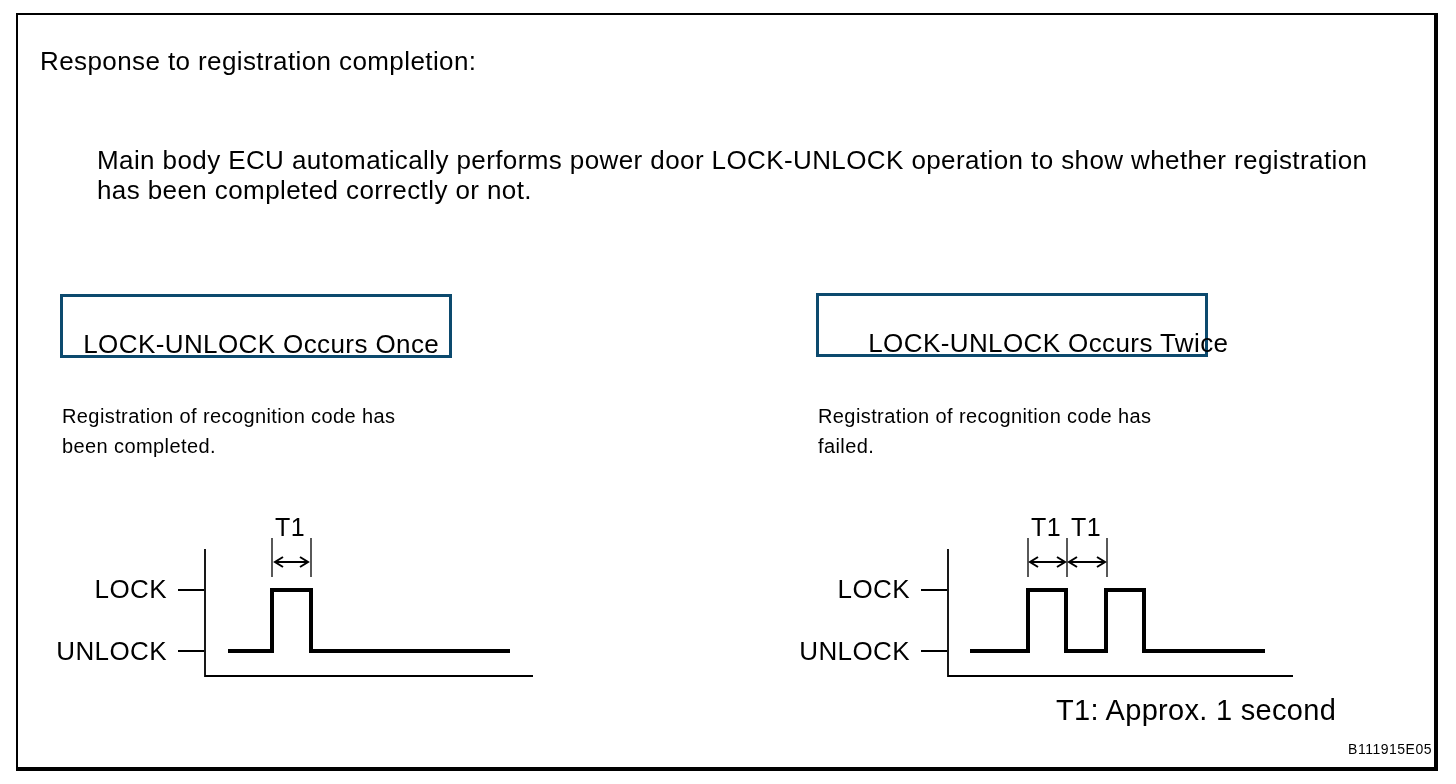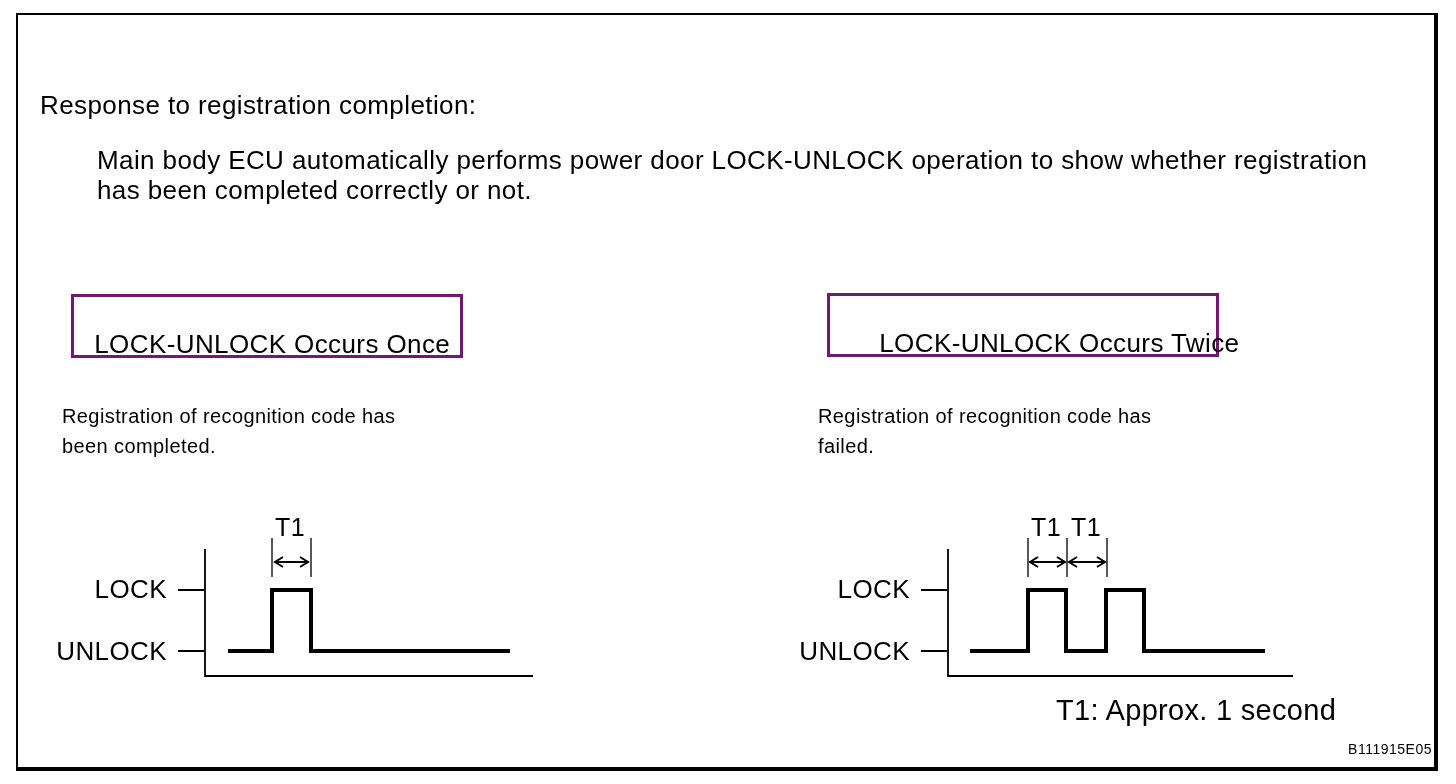--- a/index.html
+++ b/index.html
@@ -6,25 +6,25 @@
   body{
     width:1456px;height:784px;background:#ffffff;position:relative;
     font-family:"Liberation Sans","DejaVu Sans",sans-serif;color:#000;
     overflow:hidden;
   }
   .abs{position:absolute;}
   .frame{
     left:16px;top:13px;width:1422px;height:758px;box-sizing:border-box;
     border:2px solid #000;border-right-width:4px;border-bottom-width:4px;
   }
-  .title{left:40px;top:46px;font-size:26px;letter-spacing:0.4px;white-space:pre;margin-top:44px;}
+  .title{left:40px;top:46px;font-size:26px;letter-spacing:0.4px;white-space:pre;}
   .description{left:63px;top:145px;font-size:26px;line-height:30px;letter-spacing:0.4px;white-space:pre-line;margin-left:34px;}
   .heading-box{
-    box-sizing:border-box;border:3px solid #701a75;width:392px;height:64px;
-    padding:1px 0 0 5px;font-size:26px;letter-spacing:0.4px;white-space:pre;margin-left:11px;
+    box-sizing:border-box;border:3px solid #0c4a6e;width:392px;height:64px;
+    padding:1px 0 0 5px;font-size:26px;letter-spacing:0.4px;white-space:pre;
   }
   .heading-box.left{left:60px;top:294px;}
   .heading-box.right{left:816px;top:293px;padding-left:34px;}
   .caption{font-size:20px;line-height:30px;letter-spacing:0.4px;white-space:pre-line;}
   .caption.left{left:62px;top:401px;}
   .caption.right{left:818px;top:401px;}
   .footnote{left:1056px;top:694px;font-size:29px;letter-spacing:0.3px;white-space:pre;text-align:right;}
   .figure-code{left:1232px;top:741px;width:200px;text-align:right;font-size:14px;letter-spacing:0.5px;}
   svg.diagram-layer{left:0;top:0;}
   svg text{fill:#000;}

